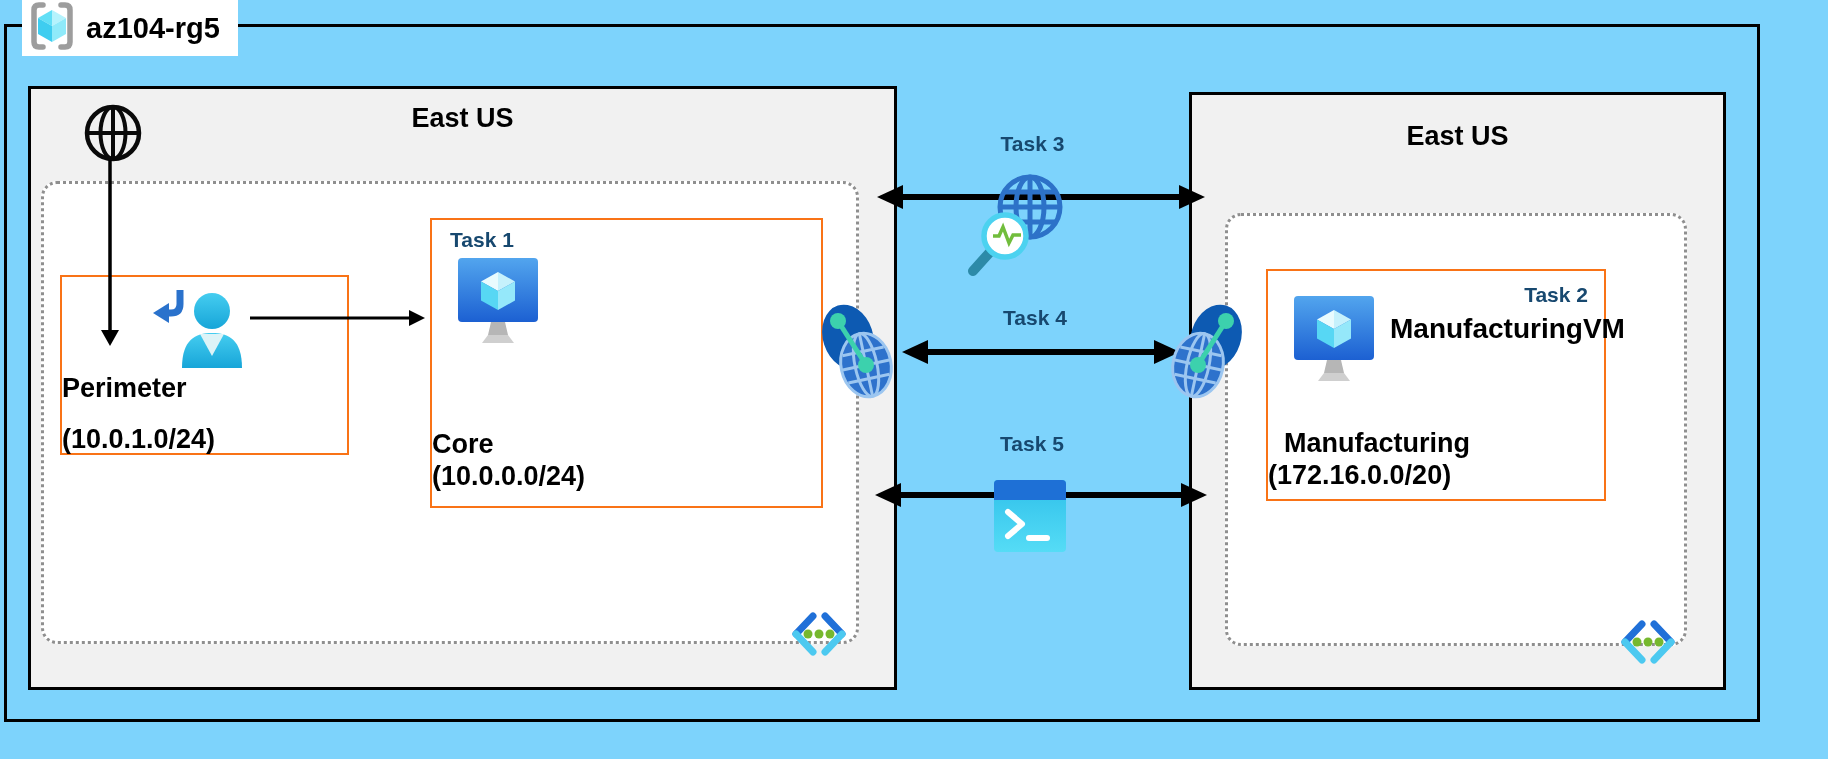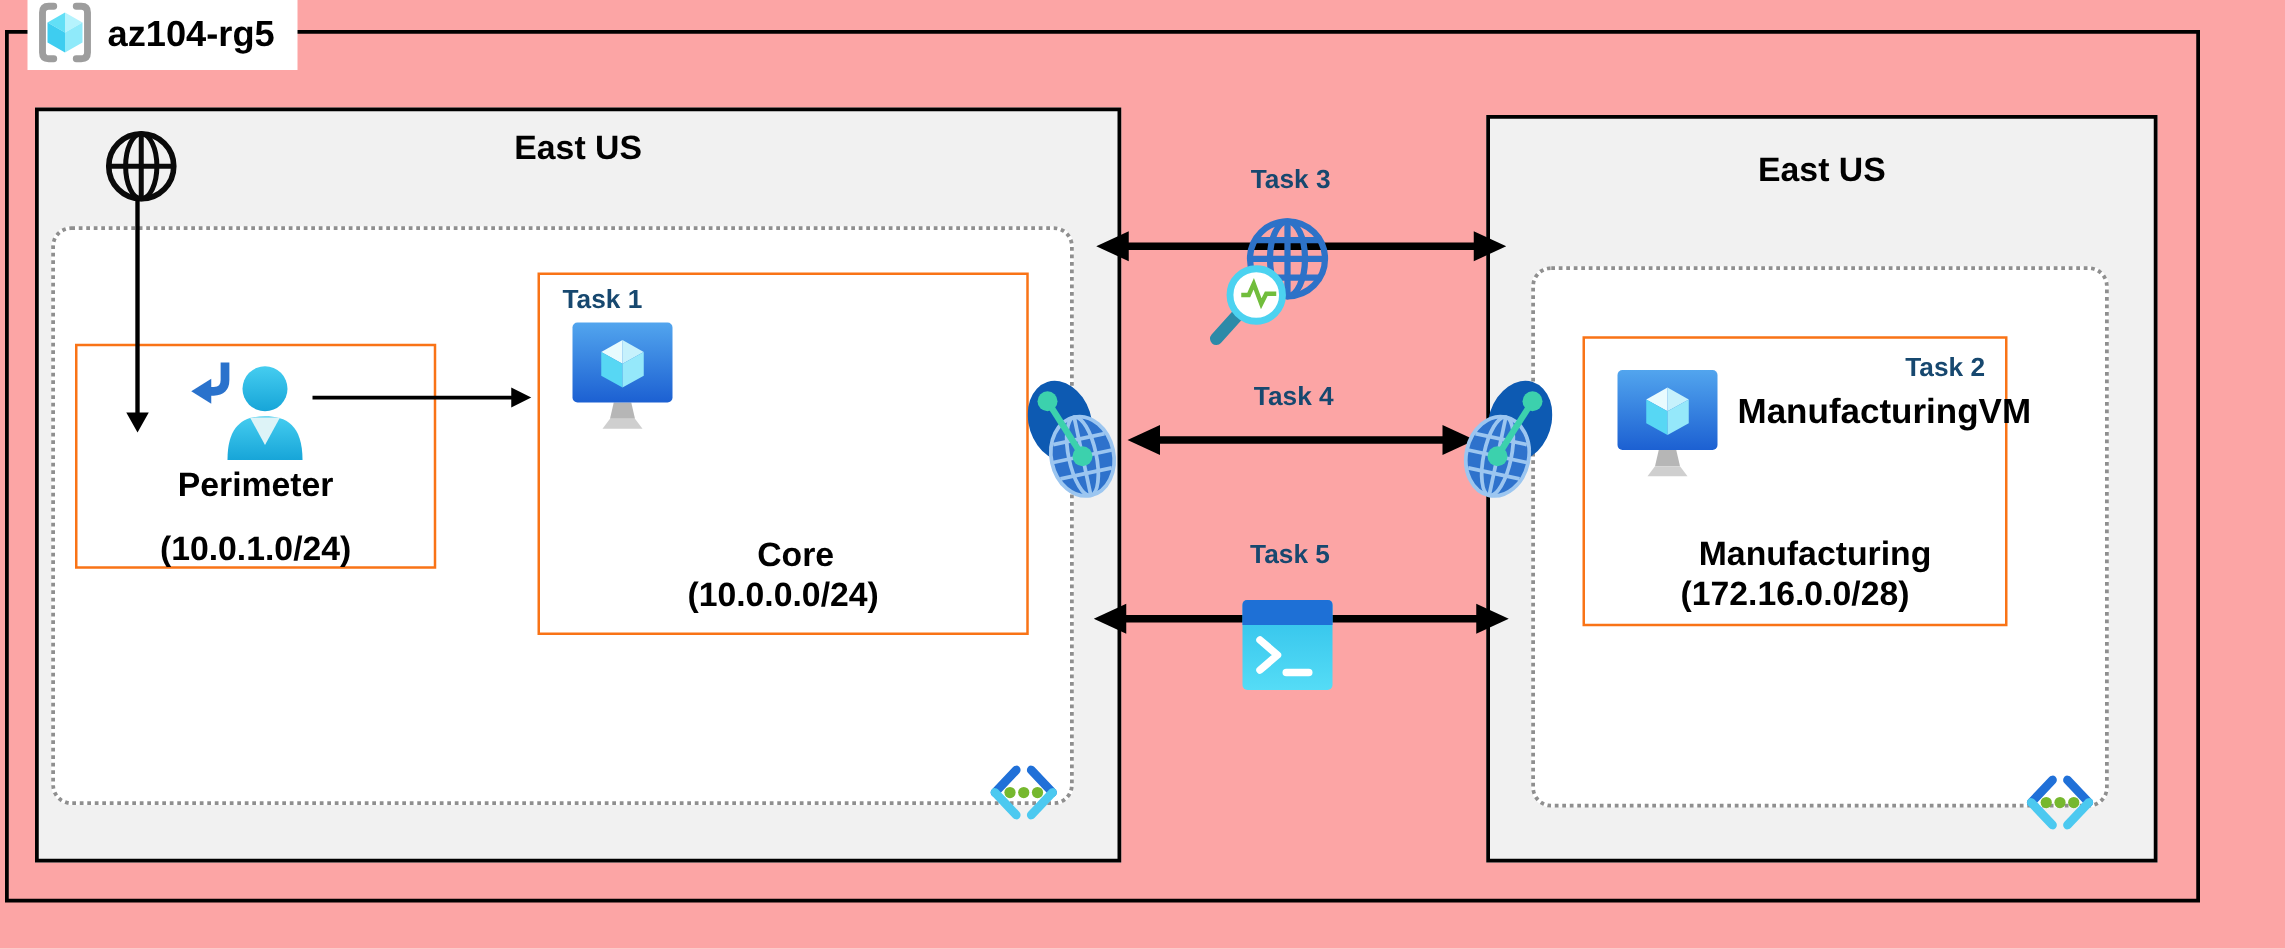--- a/index.html
+++ b/index.html
@@ -1,32 +1,32 @@
 <!DOCTYPE html>
 <html><head>
 <meta charset="utf-8">
 <style>
   html,body{margin:0;padding:0;background:#fff;}
   #canvas{
-    position:relative;width:1828px;height:759px;background:#fca5a5;
+    position:relative;width:1828px;height:759px;background:#7dd3fc;
     font-family:"Liberation Sans",sans-serif;overflow:hidden;
   }
   .abs{position:absolute;}
   .outer-box{left:4px;top:24px;width:1756px;height:698px;border:3px solid #000;box-sizing:border-box;}
   .rg-badge{left:22px;top:0;height:56px;display:flex;align-items:center;gap:8px;
     background:#fff;padding:0 18px 0 4px;z-index:6;}
   .rg-label{font-size:29px;font-weight:700;color:#000;white-space:nowrap;}
   .region{background:#f1f1f1;border:3px solid #000;box-sizing:border-box;z-index:1;}
   #left-region{left:28px;top:86px;width:869px;height:604px;}
   #right-region{left:1189px;top:92px;width:537px;height:598px;}
   .region-title{left:0;right:0;text-align:center;font-size:27px;font-weight:700;color:#000;}
   .dotted{background:#fff;border:3px dotted #8f8f8f;border-radius:16px;box-sizing:border-box;z-index:2;}
   .white-box{background:#fff;border:2px solid #f97316;box-sizing:border-box;z-index:3;}
   .task-label{color:#17486f;font-size:21px;font-weight:700;white-space:nowrap;}
-  .name{color:#000;font-size:27px;font-weight:700;text-align:center;white-space:nowrap;}
+  .name{color:#000;font-size:27px;font-weight:700;white-space:nowrap;}
   .vm-name{color:#000;font-size:28px;font-weight:700;white-space:nowrap;}
   .center-text{text-align:center;}
   .icon{z-index:10;}
   #connectors{left:0;top:0;width:1828px;height:759px;z-index:5;pointer-events:none;}
 </style>
 </head>
 <body>
 
 <div id="canvas">
 
@@ -94,21 +94,21 @@
           </defs>
           <polygon points="34,65 48,65 51,78 31,78" fill="#b6b6b6"></polygon>
           <polygon points="25,86 57,86 51,78 31,78" fill="#cfcfcf"></polygon>
           <rect x="1" y="1" width="80" height="64" rx="4" fill="url(#vmg1)"></rect>
           <polygon points="41,15 24,24.5 41,34" fill="#e9fbfe"></polygon>
           <polygon points="41,15 58,24.5 41,34" fill="#c6f1fc"></polygon>
           <polygon points="24,24.5 24,43.5 41,53 41,34" fill="#57d7f4"></polygon>
           <polygon points="58,24.5 58,43.5 41,53 41,34" fill="#95e8fa"></polygon>
         </svg>
       </span>
-      <div class="abs name" style="left:0;width:100%;top:209px;padding-left:10px;">Core</div>
+      <div class="abs name" style="left:0;width:100%;top:209px;">Core</div>
       <div class="abs name" style="left:0;width:100%;top:241px;">(10.0.0.0/24)</div>
     </div>
 
     <div class="abs name" style="left:254px;width:340px;top:490px;">CoreServicesVnet</div>
     <div class="abs name" style="left:254px;width:340px;top:522px;">(10.0.0.0/16)</div>
 
     <span class="abs icon" style="left:758px;top:522px;">
       <svg width="60" height="46" viewBox="0 0 60 46">
         <line x1="24" y1="5" x2="7" y2="23" stroke="#2070d8" stroke-width="7" stroke-linecap="round"></line>
         <line x1="7" y1="23" x2="24" y2="41" stroke="#4cc9f0" stroke-width="7" stroke-linecap="round"></line>
@@ -140,21 +140,21 @@
           <polygon points="25,86 57,86 51,78 31,78" fill="#cfcfcf"></polygon>
           <rect x="1" y="1" width="80" height="64" rx="4" fill="url(#vmg2)"></rect>
           <polygon points="41,15 24,24.5 41,34" fill="#e9fbfe"></polygon>
           <polygon points="41,15 58,24.5 41,34" fill="#c6f1fc"></polygon>
           <polygon points="24,24.5 24,43.5 41,53 41,34" fill="#57d7f4"></polygon>
           <polygon points="58,24.5 58,43.5 41,53 41,34" fill="#95e8fa"></polygon>
         </svg>
       </span>
       <div class="abs vm-name" style="left:122px;top:42px;">ManufacturingVM</div>
       <div class="abs name" style="left:0;width:100%;top:157px;padding-left:16px;">Manufacturing</div>
-      <div class="abs name" style="left:0;width:100%;top:189px;">(172.16.0.0/28)</div>
+      <div class="abs name" style="left:0;width:100%;top:189px;">(172.16.0.0/20)</div>
     </div>
 
     <div class="abs name" style="left:73px;width:380px;top:464px;">ManufacturingVnet</div>
     <div class="abs name" style="left:73px;width:380px;top:496px;">(172.16.0.0/16)</div>
 
     <span class="abs icon" style="left:426px;top:524px;">
       <svg width="60" height="46" viewBox="0 0 60 46">
         <line x1="24" y1="5" x2="7" y2="23" stroke="#2070d8" stroke-width="7" stroke-linecap="round"></line>
         <line x1="7" y1="23" x2="24" y2="41" stroke="#4cc9f0" stroke-width="7" stroke-linecap="round"></line>
         <line x1="36" y1="5" x2="53" y2="23" stroke="#2070d8" stroke-width="7" stroke-linecap="round"></line>

